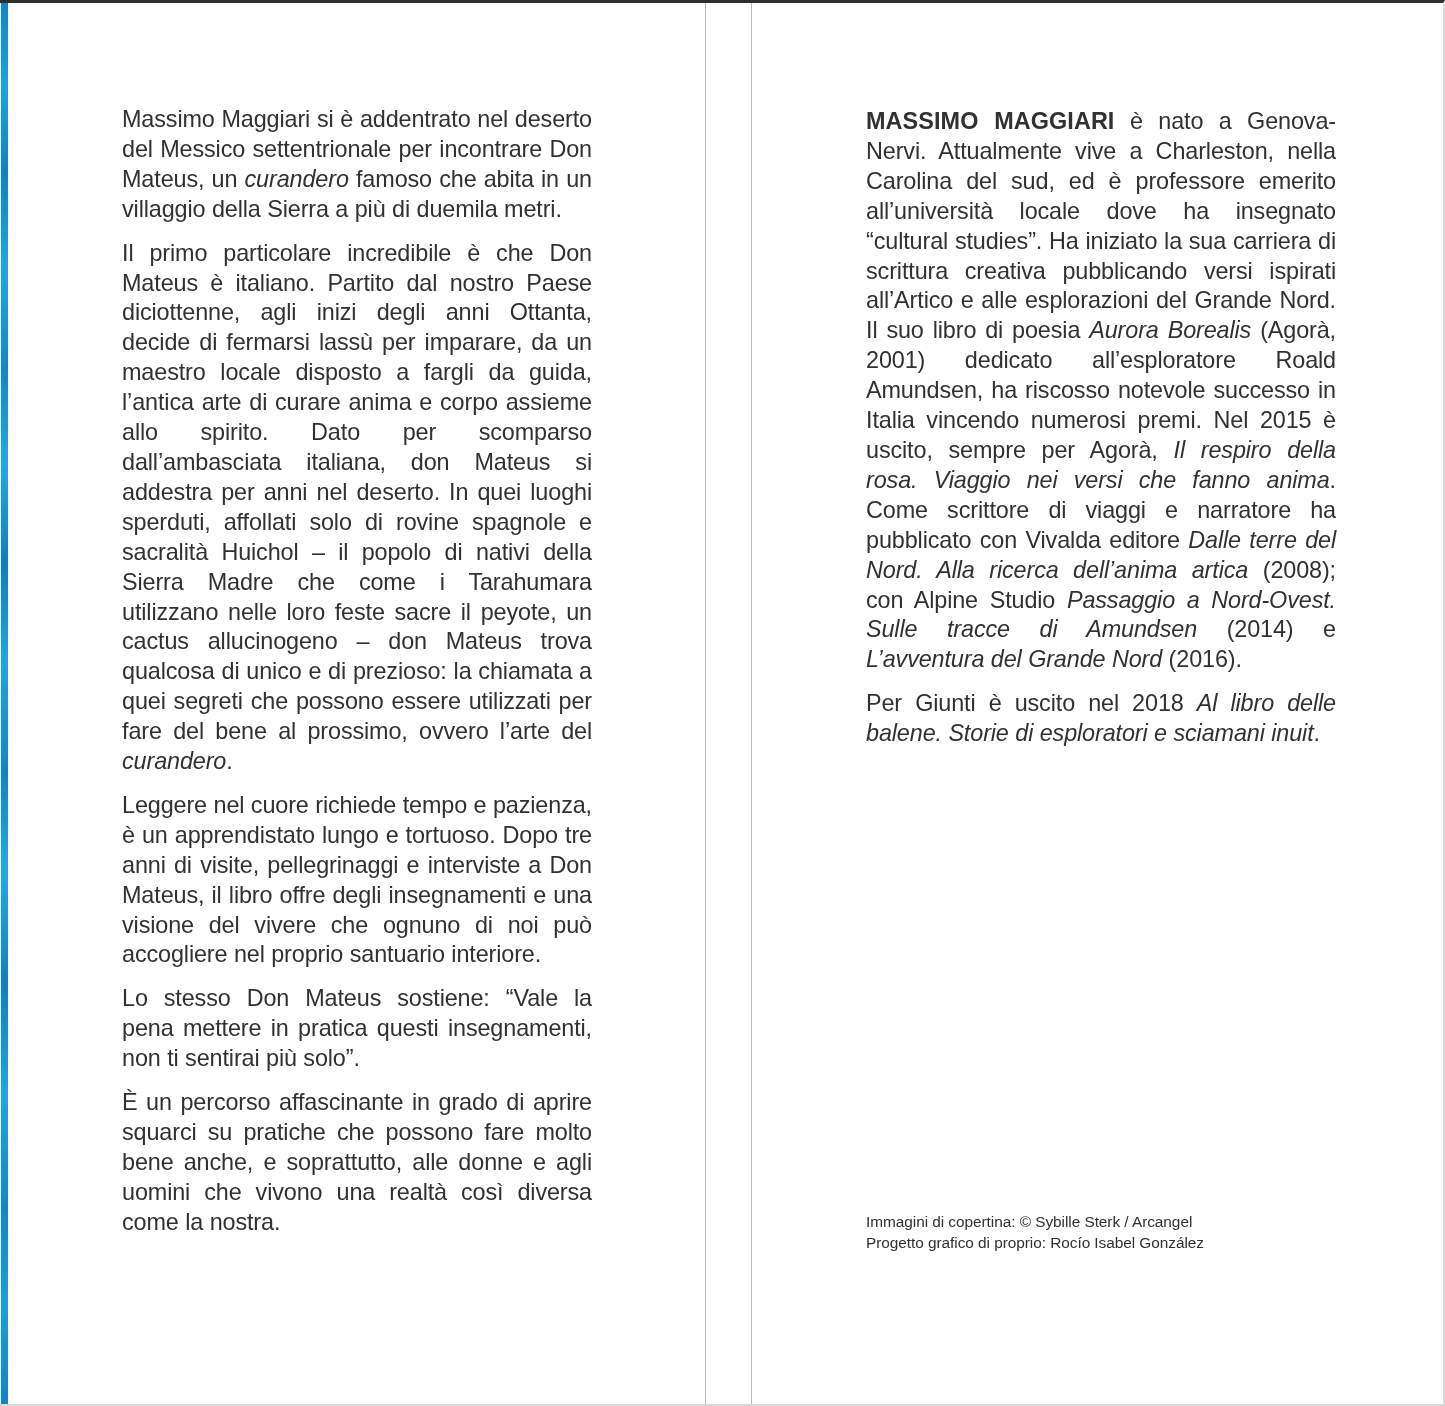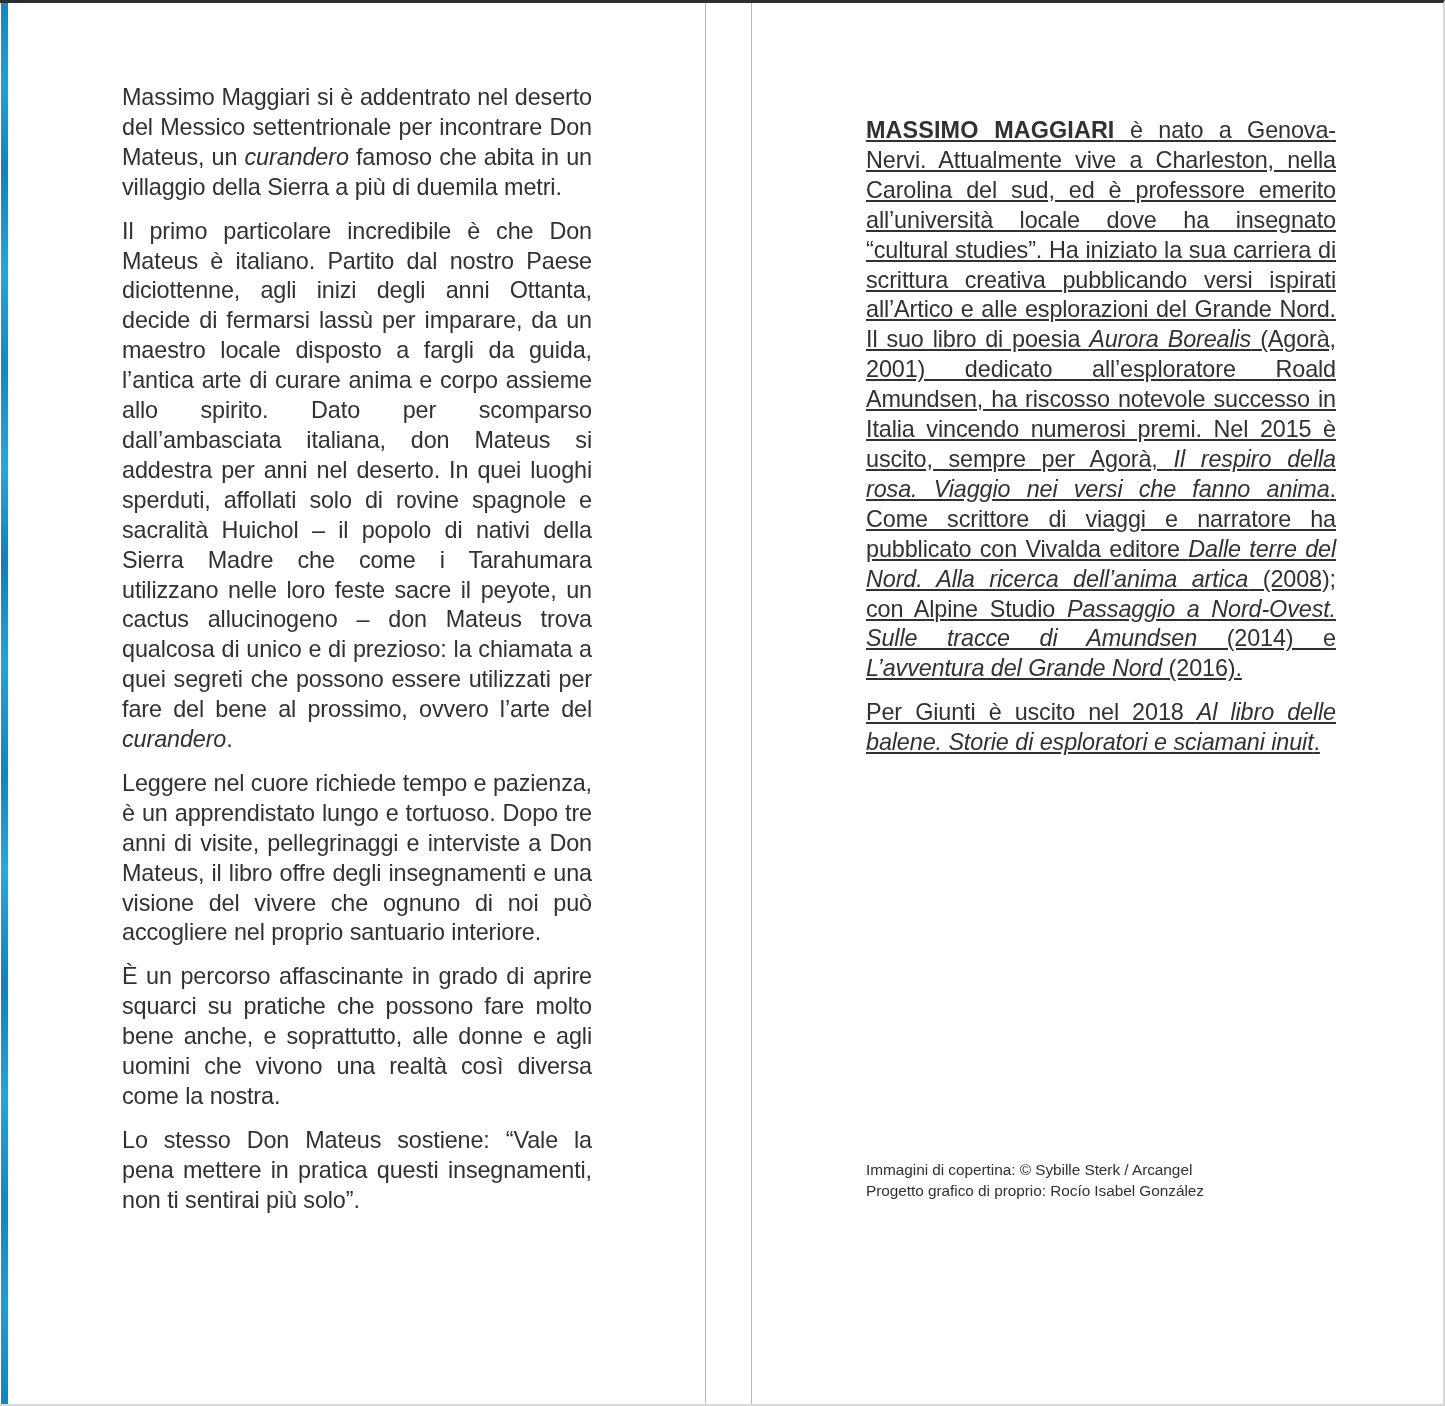--- a/index.html
+++ b/index.html
@@ -82,28 +82,27 @@
     line-height: 29.9px;
     text-align: justify;
     text-justify: inter-word;
     hyphens: none;
     letter-spacing: -0.12px;
     word-spacing: 0.1px;
   }
 
   .flap-left .text-column {
     left: 114px;
-    top: 80px;
+    top: 102px;
     width: 470px;
   }
   .flap-right .text-column {
     left: 114px;
-    top: 113px;
+    top: 104px;
     width: 470px;
-    text-decoration: underline;
   }
 
   .text-column p {
     margin: 0;
   }
   .text-column p + p {
     margin-top: 14px;
   }
 
   em, .it {
@@ -111,21 +110,21 @@
   }
   strong, .bold {
     font-weight: bold;
     letter-spacing: 0.1px;
   }
 
   
   .credits {
     position: absolute;
     left: 114px;
-    top: 1157px;
+    top: 1209px;
     width: 480px;
     color: #2f3133;
     font-size: 15.4px;
     line-height: 20.5px;
     text-align: left;
     letter-spacing: -0.05px;
   }
   .credits div {
     white-space: nowrap;
   }
@@ -138,22 +137,22 @@
   <div class="spine-stripe"></div>
 
   <div class="fold-line left-fold"></div>
   <div class="fold-line right-fold"></div>
 
   <div class="flap flap-left">
     <div class="text-column" id="left-flap-text">
         <p>Massimo Maggiari si è addentrato nel deserto del Messico settentrionale per incontrare Don Mateus, un <span class="it">curandero</span> famoso che abita in un villaggio della Sierra a più di duemila metri.</p>
         <p>Il primo particolare incredibile è che Don Mateus è italiano. Partito dal nostro Paese diciottenne, agli inizi degli anni Ottanta, decide di fermarsi lassù per imparare, da un maestro locale disposto a fargli da guida, l’antica arte di curare anima e corpo assieme allo spirito. Dato per scomparso dall’ambasciata italiana, don Mateus si addestra per anni nel deserto. In quei luoghi sperduti, affollati solo di rovine spagnole e sacralità Huichol – il popolo di nativi della Sierra Madre che come i Tarahumara utilizzano nelle loro feste sacre il peyote, un cactus allucinogeno – don Mateus trova qualcosa di unico e di prezioso: la chiamata a quei segreti che possono essere utilizzati per fare del bene al prossimo, ovvero l’arte del <span class="it">curandero</span>.</p>
         <p>Leggere nel cuore richiede tempo e pazienza, è un apprendistato lungo e tortuoso. Dopo tre anni di visite, pellegrinaggi e interviste a Don Mateus, il libro offre degli insegnamenti e una visione del vivere che ognuno di noi può accogliere nel proprio santuario interiore.</p>
+        <p>Lo stesso Don Mateus sostiene: “Vale la pena mettere in pratica questi insegnamenti, non ti sentirai più solo”.</p>
         <p>È un percorso affascinante in grado di aprire squarci su pratiche che possono fare molto bene anche, e soprattutto, alle donne e agli uomini che vivono una realtà così diversa come la nostra.</p>
-        <p>Lo stesso Don Mateus sostiene: “Vale la pena mettere in pratica questi insegnamenti, non ti sentirai più solo”.</p>
       </div>
   </div>
 
   <div class="flap flap-right">
     <div class="text-column" id="right-flap-text">
         <p><span class="bold">MASSIMO MAGGIARI</span> è nato a Genova-Nervi. Attualmente vive a Charleston, nella Carolina del sud, ed è professore emerito all’università locale dove ha insegnato “cultural studies”. Ha iniziato la sua carriera di scrittura creativa pubblicando versi ispirati all’Artico e alle esplorazioni del Grande Nord. Il suo libro di poesia <span class="it">Aurora Borealis</span> (Agorà, 2001) dedicato all’esploratore Roald Amundsen, ha riscosso notevole successo in Italia vincendo numerosi premi. Nel 2015 è uscito, sempre per Agorà, <span class="it">Il respiro della rosa. Viaggio nei versi che fanno anima</span>. Come scrittore di viaggi e narratore ha pubblicato con Vivalda editore <span class="it">Dalle terre del Nord. Alla ricerca dell’anima artica</span> (2008); con Alpine Studio <span class="it">Passaggio a Nord-Ovest. Sulle tracce di Amundsen</span> (2014) e <span class="it">L’avventura del Grande Nord</span> (2016).</p>
         <p>Per Giunti è uscito nel 2018 <span class="it">Al libro delle balene. Storie di esploratori e sciamani inuit</span>.</p>
       </div>
 
     <div class="credits">

